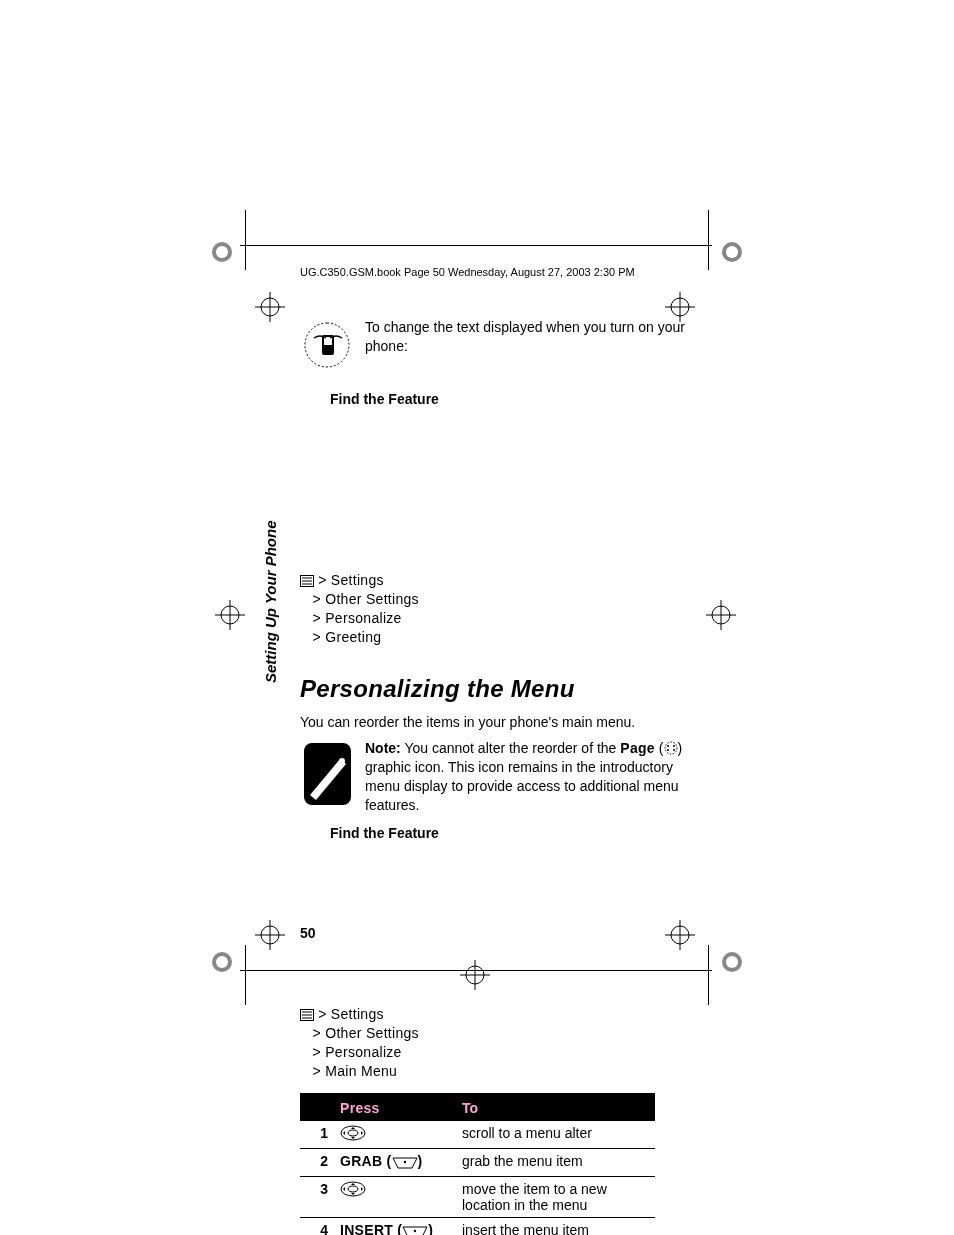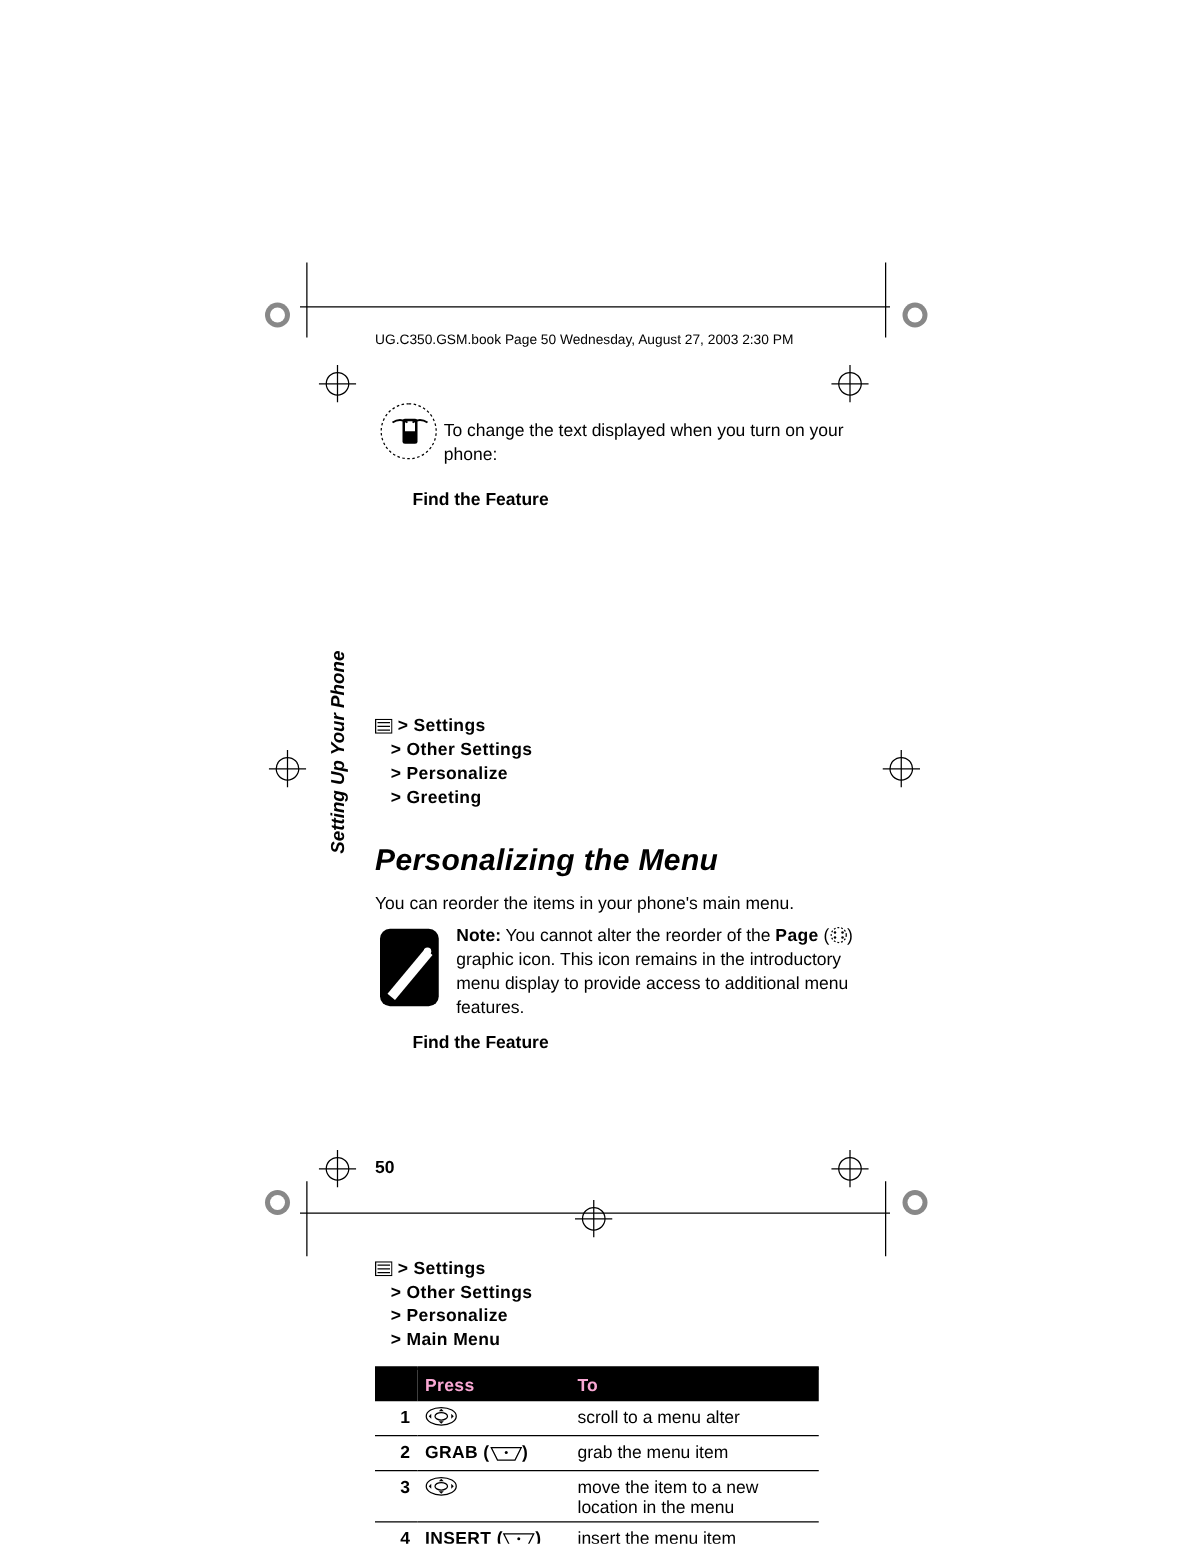--- a/index.html
+++ b/index.html
@@ -24,30 +24,30 @@
     margin-top: 10px;
   }
   h1.section {
     font-family: Arial, Helvetica, sans-serif;
     font-style: italic;
     font-weight: 900;
     font-size: 24px;
     margin: 0 0 10px 0;
     letter-spacing: 0.3px;
   }
-  .intro-row { display: flex; align-items: flex-end; margin-bottom: 18px; }
+  .intro-row { display: flex; align-items: flex-start; gap: 10px; margin-bottom: 18px; }
   .feature-icon {
     width: 55px; height: 55px;
     border: 0; position: relative; flex: 0 0 55px;
   }
   .feature-icon svg { width: 55px; height: 55px; }
   .body-text { font-size: 14px; line-height: 1.35; }
   .find-row { display: flex; align-items: flex-start; margin: 6px 0 0 0; flex-direction: column; }
   .find-label { font-weight: 900; font-size: 14px; width: 180px; flex: 0 0 180px; text-align: left; padding-left: 30px; }
-  .find-path { font-family: "Arial Narrow", Arial, sans-serif; font-weight: 700; font-size: 14px; line-height: 1.35; letter-spacing: 0.3px; }
+  .find-path { font-family: "Arial Narrow", Arial, sans-serif; font-weight: 400; font-size: 14px; line-height: 1.35; letter-spacing: 0.3px; }
   .menu-icon { display: inline-block; vertical-align: -2px; width: 14px; height: 12px; }
   .more-icon { display: inline-block; vertical-align: -2px; width: 14px; height: 14px; }
   .section2 { margin-top: 28px; }
   .note-row { display: flex; align-items: flex-start; gap: 10px; margin-top: 8px; }
   .note-icon { flex: 0 0 55px; }
   .note-icon svg { width: 55px; height: 70px; }
   .table {
     width: 355px; margin-top: 12px; border-collapse: collapse;
     border-top: 3px solid #000; border-bottom: 3px double #000;
   }

